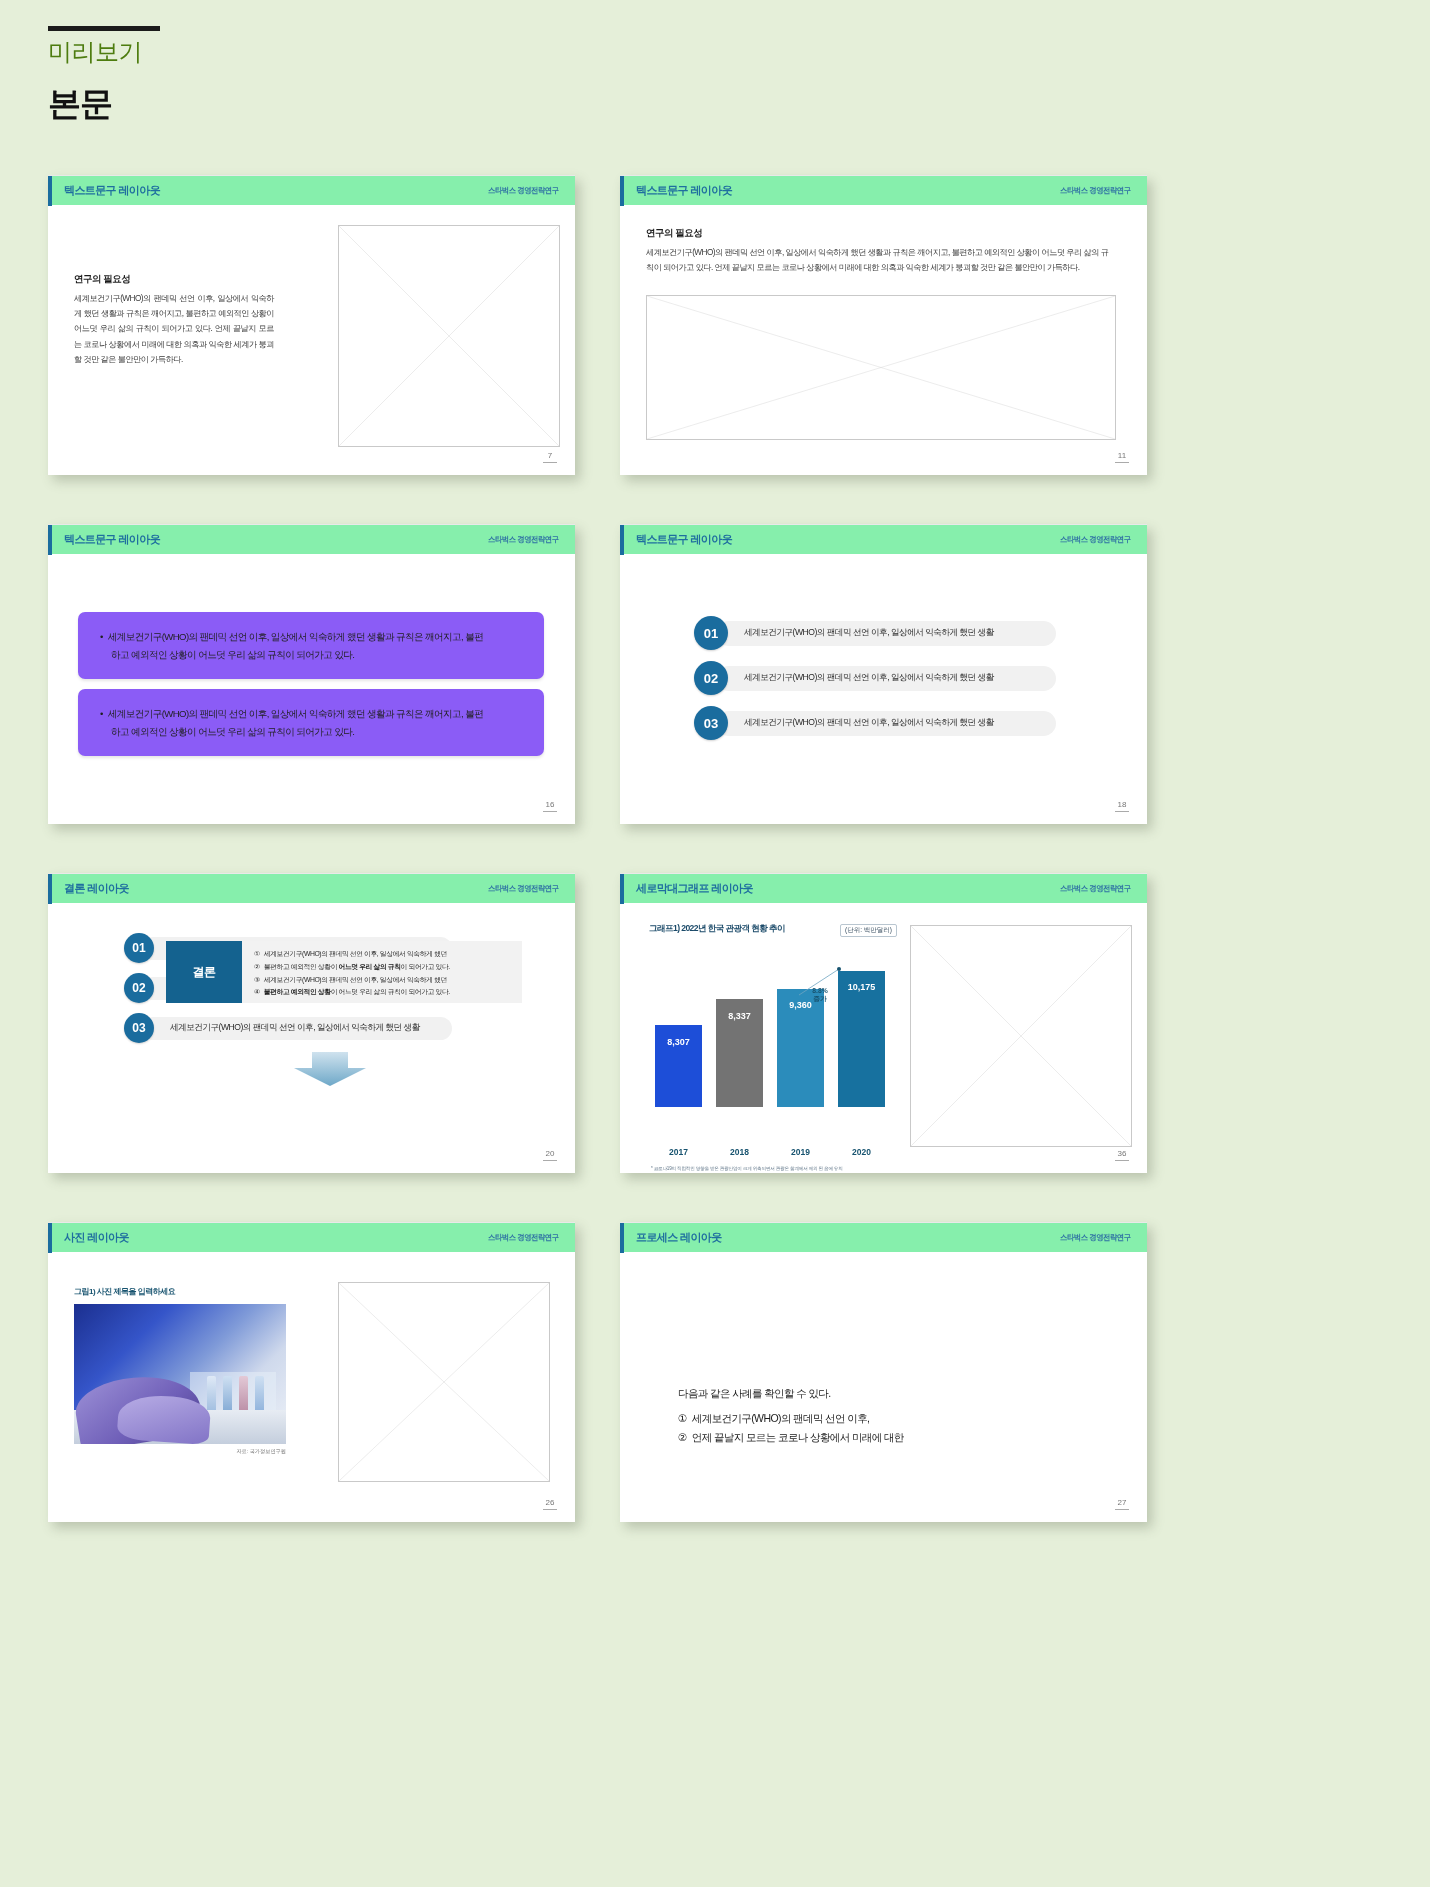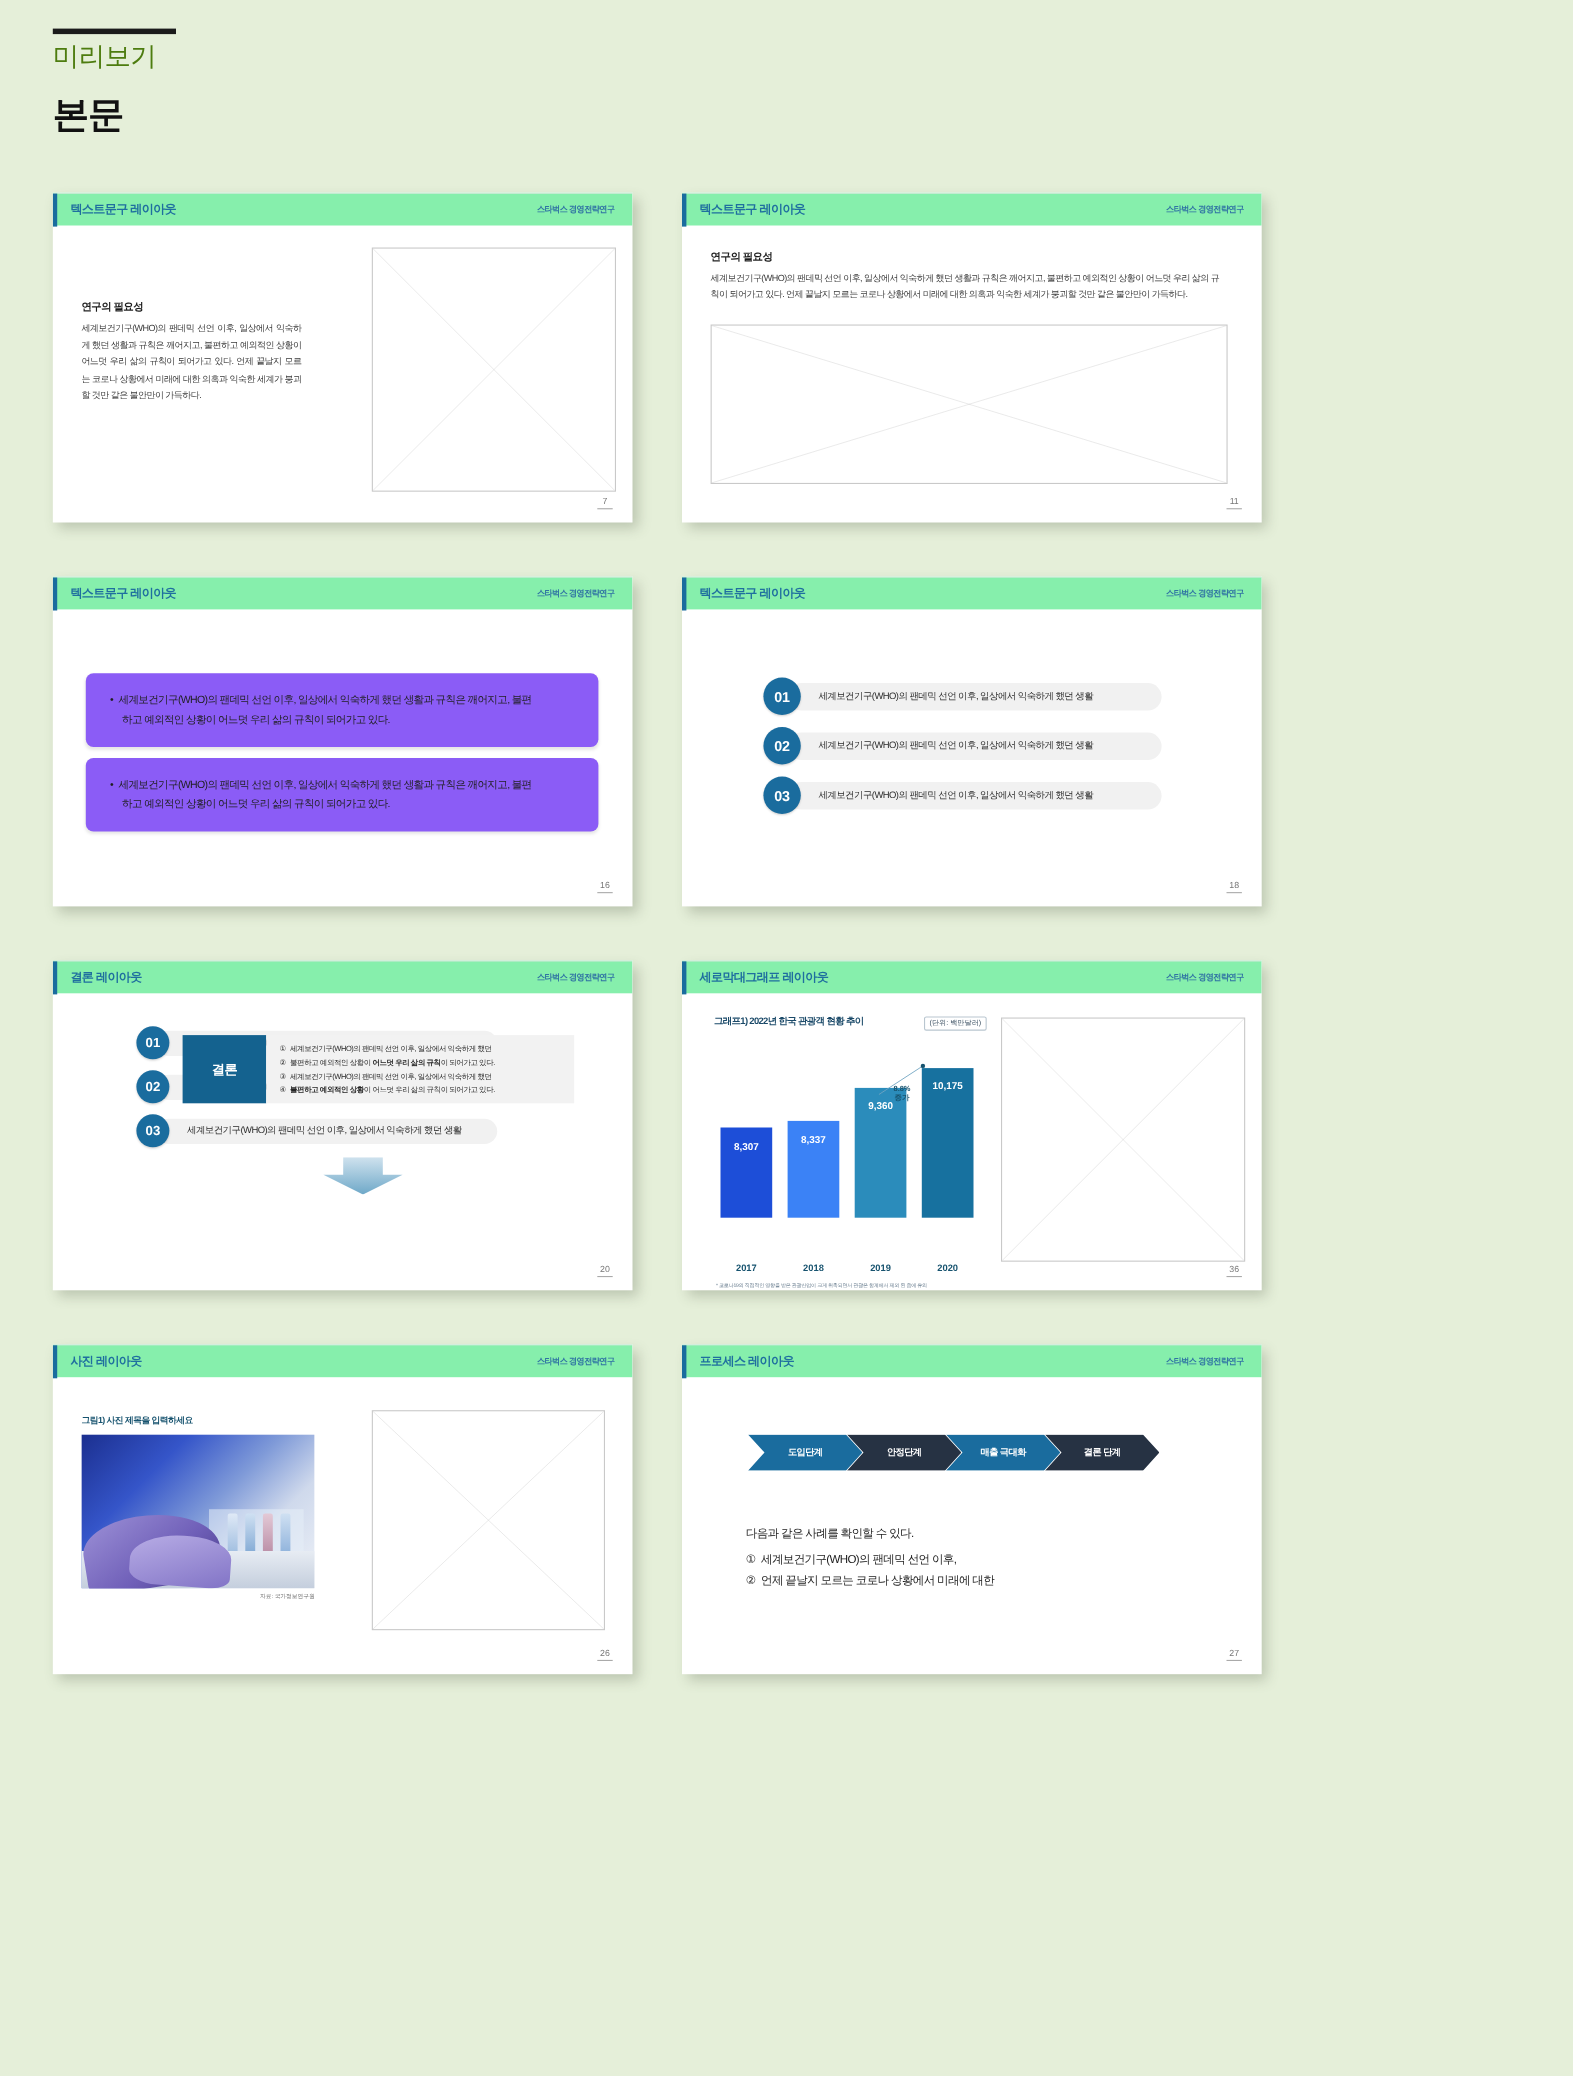--- a/index.html
+++ b/index.html
@@ -331,21 +331,21 @@
           <div class="ch-unit">(단위: 백만달러)</div>
 
           <div class="ch-plot">
 
             <div class="ch-bar" style="left:6px;">
               <div class="rect" style="height:82px; background:#1d4ed8;padding-left:21px;">
                 <div class="ch-val" style="top:12px;">8,307</div>
               </div>
             </div>
             <div class="ch-bar" style="left:67px;">
-              <div class="rect" style="height:88px; background:#3b82f6;">
+              <div class="rect" style="height:108px; background:#737373;">
                 <div class="ch-val" style="top:12px;">8,337</div>
               </div>
             </div>
             <div class="ch-bar" style="left:128px;">
               <div class="rect" style="height:118px; background:#2b8cbb;">
                 <div class="ch-val" style="top:11px;">9,360</div>
               </div>
             </div>
             <div class="ch-bar" style="left:189px;">
               <div class="rect" style="height:136px; background:#17719f;">
@@ -424,26 +424,20 @@
     </div>
 
     <div class="slide right">
       <div class="s-head">
         <div class="bar"></div>
         <div class="s-title">프로세스 레이아웃</div>
         <div class="s-logo">스타벅스 경영전략연구</div>
       </div>
       <div class="s-body">
 
-        <div class="proc">
-          <div class="chev" style="background:#1a6c9e;">도입단계</div>
-          <div class="chev" style="background:#263243;">안정단계</div>
-          <div class="chev" style="background:#1a6c9e;">매출 극대화</div>
-          <div class="chev" style="background:#263243;">결론 단계</div>
-        </div>
 
         <div class="proc-txt">
           <div class="lead">다음과 같은 사례를 확인할 수 있다.</div>
           <li><span class="no">①</span><span>세계보건기구(WHO)의 팬데믹 선언 이후,</span></li>
           <li><span class="no">②</span><span>언제 끝날지 모르는 코로나 상황에서 미래에 대한</span></li>
         </div>
 
         <div class="pnum">
           <span>27</span><div class="ln"></div>
         </div>

